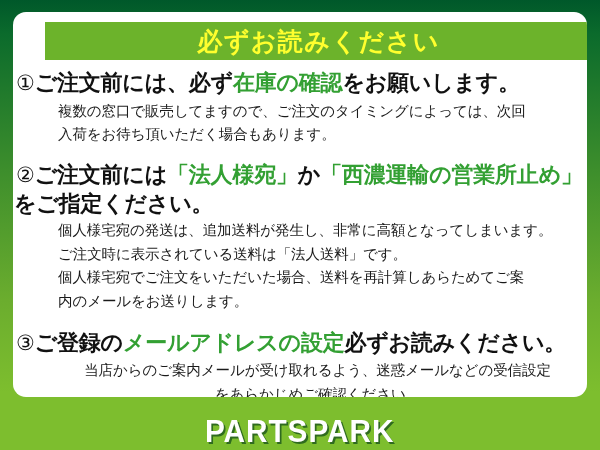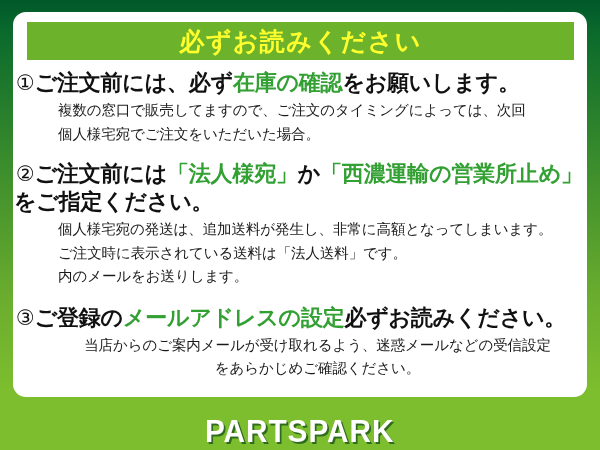--- a/index.html
+++ b/index.html
@@ -36,21 +36,21 @@
     height: 385px;
     box-sizing: border-box;
     background: #ffffff;
     border-radius: 13px;
     overflow: hidden;
   }
 
   
   .title-bar {
     position: absolute;
-    left: 14px;
+    left: 32px;
     top: 10px;
     width: 547px;
     height: 38px;
     background: #6cb32b;
     display: flex;
     align-items: center;
     justify-content: center;
   }
   .title-text {
     color: #ffff2e;
@@ -60,20 +60,21 @@
     line-height: 1;
     white-space: nowrap;
   }
 
   
   .items {
     position: absolute;
     left: 0;
     top: 56px;
     width: 574px;
+    font-family: Liberation Serif, serif;
   }
   .item {
     padding: 0 10px 0 1px;
   }
   .item-heading {
     color: #111111;
     font-size: 22px;
     font-weight: bold;
     line-height: 1.32;
     letter-spacing: -0.2px;
@@ -142,28 +143,29 @@
 
     <div class="title-bar">
       <span class="title-text">必ずお読みください</span>
     </div>
 
     <div class="items">
 
       <div class="item item-1">
         <div class="item-heading"><span class="num">①</span><span>ご注文前には、必ず</span><span class="hl">在庫の確認</span><span>をお願いします。</span></div>
         <div class="item-body">複数の窓口で販売してますので、ご注文のタイミングによっては、次回</div>
-        <div class="item-body">個人様宅宛でご注文をいただいた場合。</div>
+        <div class="item-body">入荷をお待ち頂いただく場合もあります。</div>
       </div>
 
       <div class="item item-2">
         <div class="item-heading"><span class="num">②</span><span>ご注文前には</span><span class="hl">「法人様宛」</span><span>か</span><span class="hl">「西濃運輸の営業所止め」</span></div>
         <div class="item-heading-cont">をご指定ください。</div>
         <div class="item-body">個人様宅宛の発送は、追加送料が発生し、非常に高額となってしまいます。</div>
         <div class="item-body">ご注文時に表示されている送料は「法人送料」です。</div>
+        <div class="item-body">個人様宅宛でご注文をいただいた場合、送料を再計算しあらためてご案</div>
         <div class="item-body">内のメールをお送りします。</div>
       </div>
 
       <div class="item item-3">
         <div class="item-heading"><span class="num">③</span><span>ご登録の</span><span class="hl">メールアドレスの設定</span><span>必ずお読みください。</span></div>
         <div class="item-body">当店からのご案内メールが受け取れるよう、迷惑メールなどの受信設定</div>
         <div class="item-body">をあらかじめご確認ください。</div>
       </div>
 
     </div>

